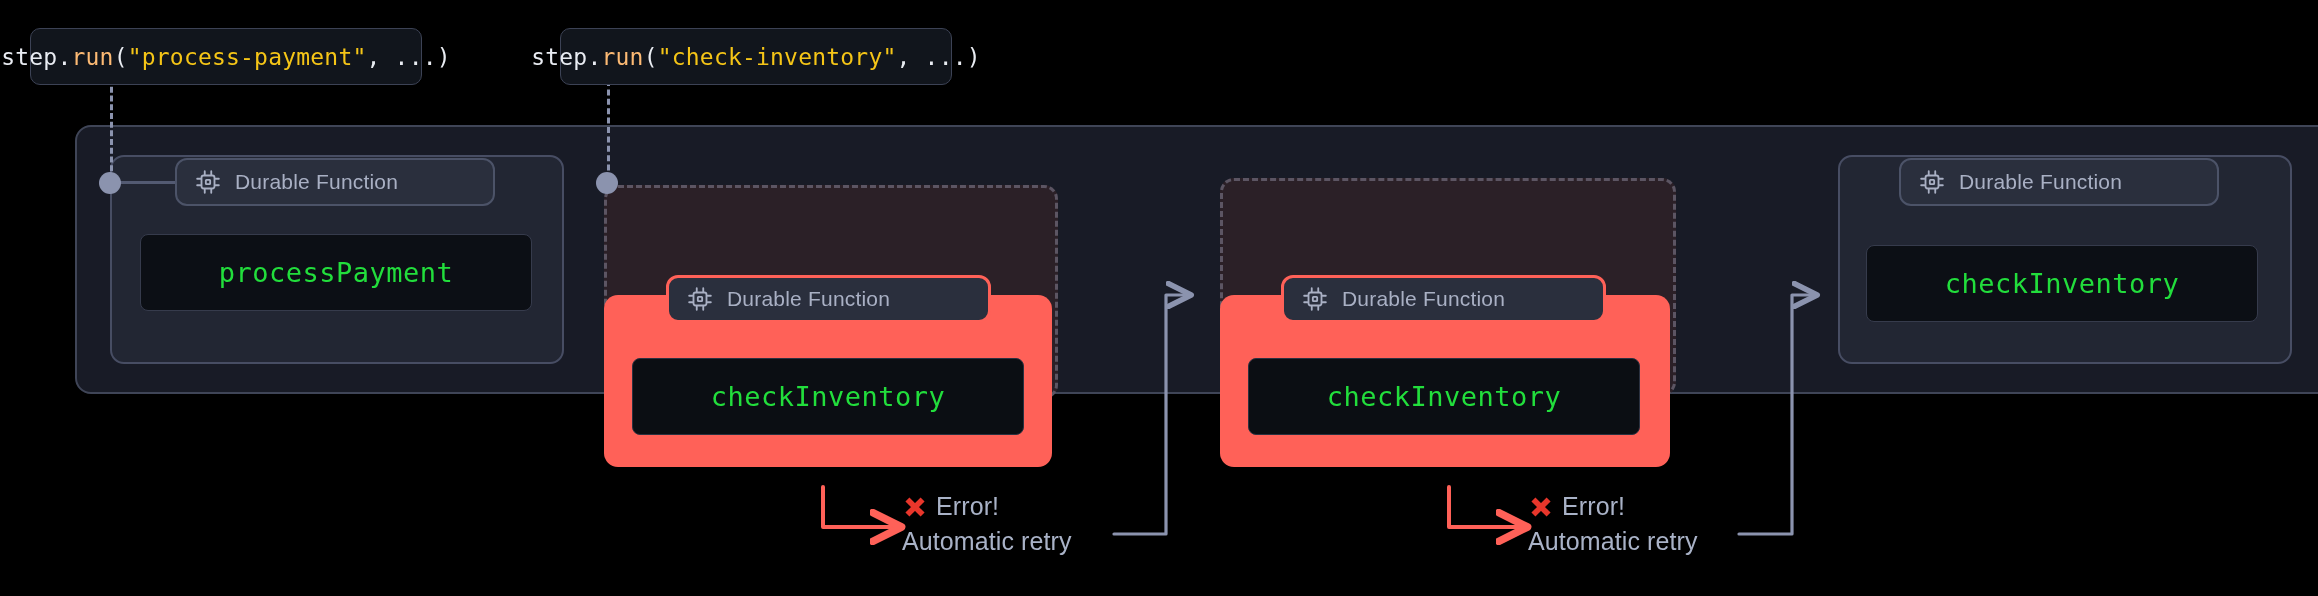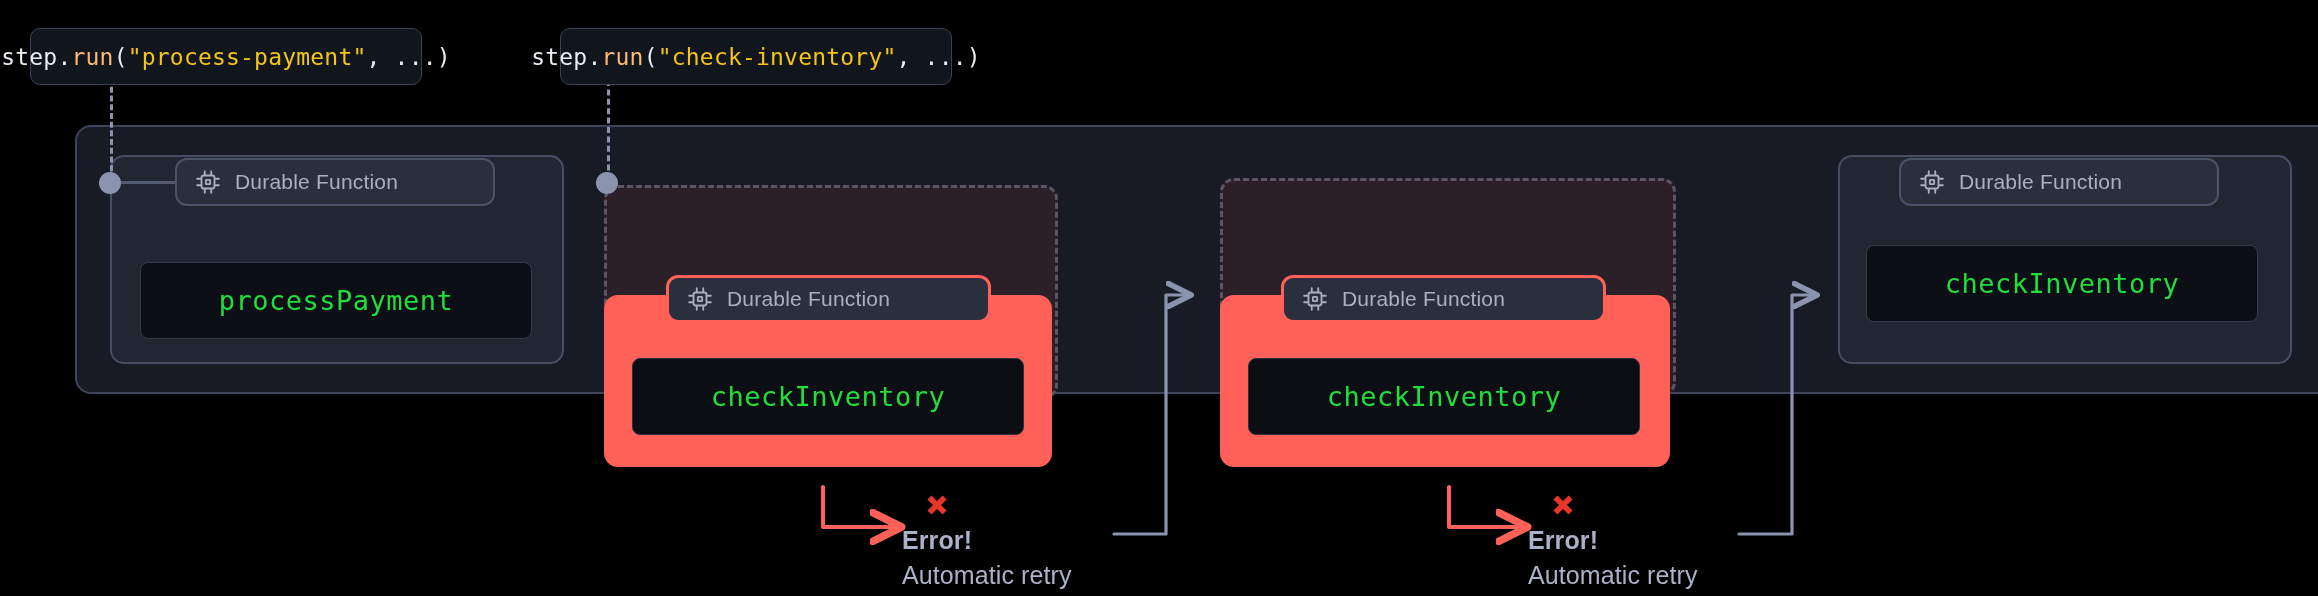--- a/index.html
+++ b/index.html
@@ -148,24 +148,23 @@
     z-index:45;
     display:flex;
     flex-direction:column;
     align-items:flex-start;
   }
   .errline{
     display:flex;
     align-items:center;
     gap:8px;
     font-size:25px;
-    font-weight:700;
+    font-weight:400;
     color:#A9B2C7;
     letter-spacing:.1px;
-    flex-direction:column;
   }
   .xmark{width:26px;height:26px;display:block;flex:none;}
   .retryline{
     margin-top:6px;
     font-size:25px;
     font-weight:400;
     color:#A9B2C7;
     letter-spacing:.1px;
     white-space:nowrap;
   }
@@ -207,21 +206,21 @@
 
   <div class="pill" style="left:175px; top:158px; width:320px;">
     <svg class="chip-ico" viewBox="0 0 24 24" fill="none" stroke="#A9B0C4" stroke-width="1.7" stroke-linecap="round" stroke-linejoin="round">
       <rect x="6" y="6" width="12" height="12" rx="2"></rect>
       <rect x="10" y="10" width="4" height="4" rx="0.6"></rect>
       <path d="M9 2v3M15 2v3M9 19v3M15 19v3M2 9h3M2 15h3M19 9h3M19 15h3"></path>
     </svg>
     <span class="lbl">Durable Function</span>
   </div>
 
-  <div class="plate" style="left:140px; top:262px; width:390px; height:75px;">processPayment</div>
+  <div class="plate" style="left:140px; top:234px; width:390px; height:75px;">processPayment</div>
 
   <div class="dashpanel" style="left:604px; top:185px; width:448px; height:208px;"></div>
   <div class="redblock" style="left:604px; top:295px; width:448px; height:172px;"></div>
 
   <div class="pill err" style="left:666px; top:275px; width:325px;">
     <svg class="chip-ico" viewBox="0 0 24 24" fill="none" stroke="#A9B0C4" stroke-width="1.7" stroke-linecap="round" stroke-linejoin="round">
       <rect x="6" y="6" width="12" height="12" rx="2"></rect>
       <rect x="10" y="10" width="4" height="4" rx="0.6"></rect>
       <path d="M9 2v3M15 2v3M9 19v3M15 19v3M2 9h3M2 15h3M19 9h3M19 15h3"></path>
     </svg>

